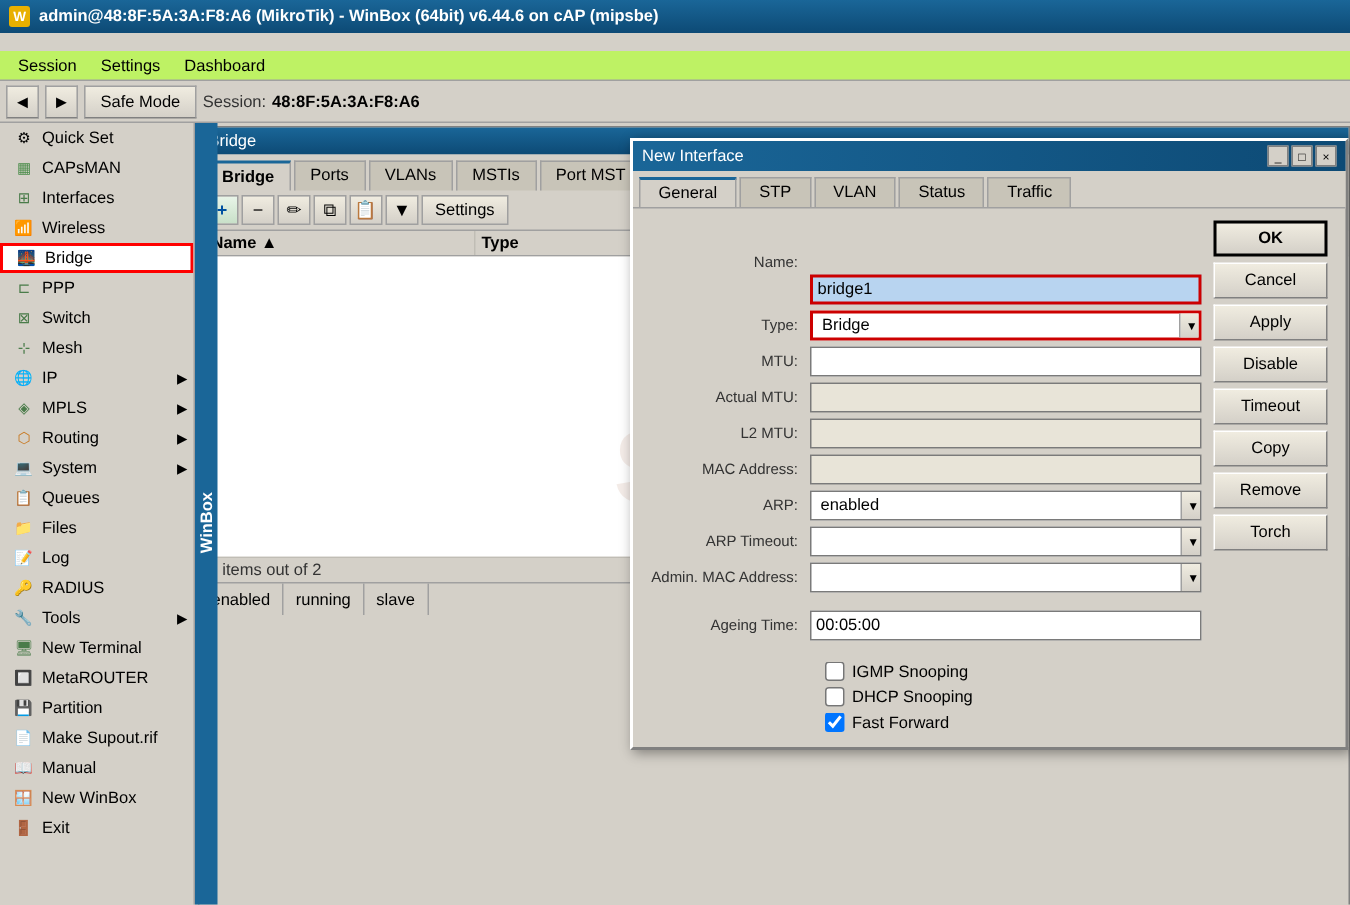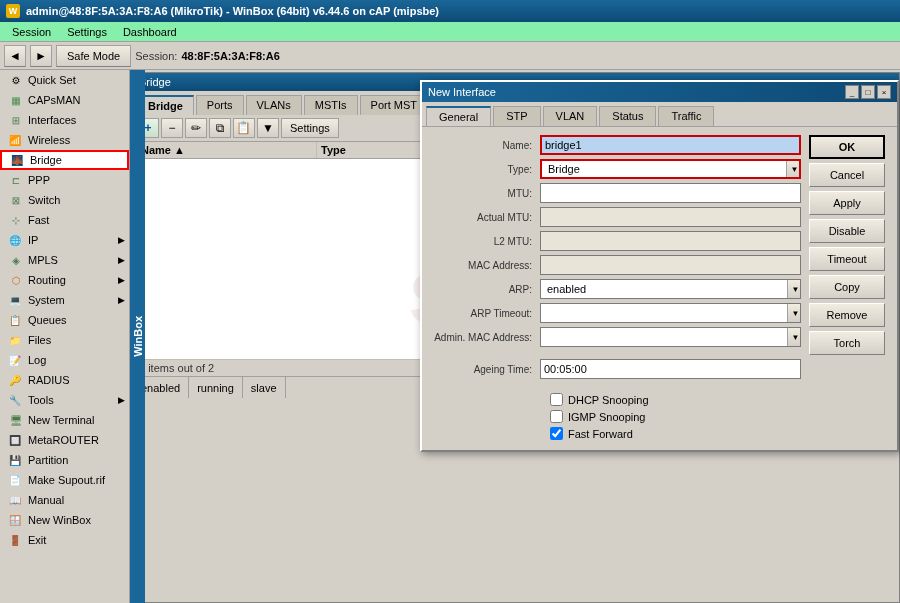--- a/index.html
+++ b/index.html
@@ -31,27 +31,28 @@
       border-radius: 2px;
       margin-right: 6px;
       display: flex;
       align-items: center;
       justify-content: center;
       font-size: 9px;
     }
 
     
     .menu-bar {
-      background: #86efac;
+      background: #bef264;
       height: 20px;
       display: flex;
       align-items: center;
       padding: 0 4px;
       border-bottom: 1px solid #a0a0a0;
       font-size: 11px;
+      margin-top: 12px;
     }
     .menu-item {
       padding: 2px 8px;
       cursor: pointer;
     }
 
     
     .toolbar {
       background: #d4d0c8;
       height: 28px;
@@ -341,20 +342,21 @@
       height: 20px;
       border: 1px solid #7a7a7a;
       background: white;
       padding: 0 3px;
       font-size: 11px;
       outline: none;
     }
     .form-input.highlighted {
       background: #b8d4f0;
       border: 2px solid #cc0000;
+      margin-top: 36px;
     }
     .form-select-arrow {
       width: 16px;
       height: 18px;
       background: linear-gradient(to bottom, #f0ece0, #d4d0c8);
       border-left: 1px solid #a0a0a0;
       display: flex;
       align-items: center;
       justify-content: center;
       font-size: 8px;
@@ -462,21 +464,21 @@
     <div class="sidebar-item">
       <span class="sidebar-icon" style="color:#4a7c4a;">⊏</span>
       <span>PPP</span>
     </div>
     <div class="sidebar-item">
       <span class="sidebar-icon" style="color:#4a7c4a;">⊠</span>
       <span>Switch</span>
     </div>
     <div class="sidebar-item">
       <span class="sidebar-icon" style="color:#4a7c4a;">⊹</span>
-      <span>Fast</span>
+      <span>Mesh</span>
     </div>
     <div class="sidebar-item">
       <span class="sidebar-icon" style="color:#4a7c4a;">🌐</span>
       <span>IP</span>
       <span class="sidebar-arrow">▶</span>
     </div>
     <div class="sidebar-item">
       <span class="sidebar-icon" style="color:#4a7c4a;">◈</span>
       <span>MPLS</span>
       <span class="sidebar-arrow">▶</span>
@@ -669,26 +671,26 @@
 
             <div class="form-row">
               <span class="form-label">Ageing Time:</span>
               <input type="text" class="form-input" value="00:05:00" style="">
             </div>
 
             <div style="height:8px;"></div>
 
             <div class="checkbox-row">
               <input type="checkbox" style="">
-              <span>DHCP Snooping</span>
+              <span>IGMP Snooping</span>
             </div>
 
             <div class="checkbox-row">
               <input type="checkbox" style="">
-              <span>IGMP Snooping</span>
+              <span>DHCP Snooping</span>
             </div>
 
             <div class="checkbox-row">
               <input type="checkbox" checked="" style="">
               <span>Fast Forward</span>
             </div>
           </div>
 
           <div class="dialog-buttons">
             <button class="dialog-button primary">OK</button>

